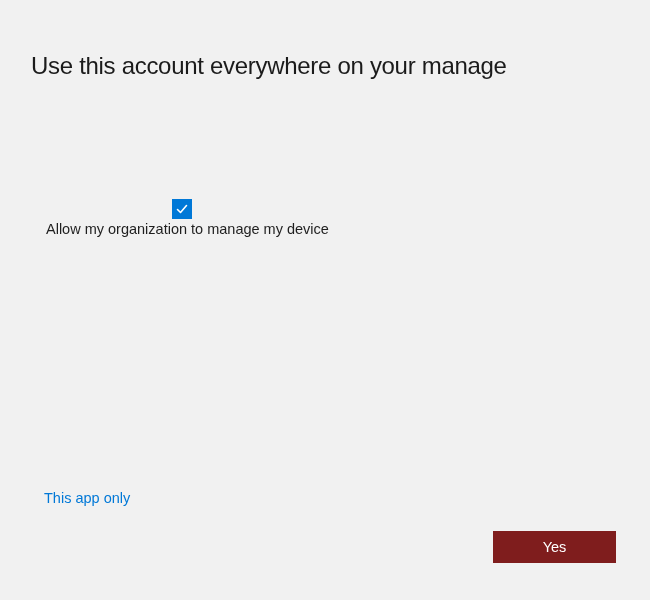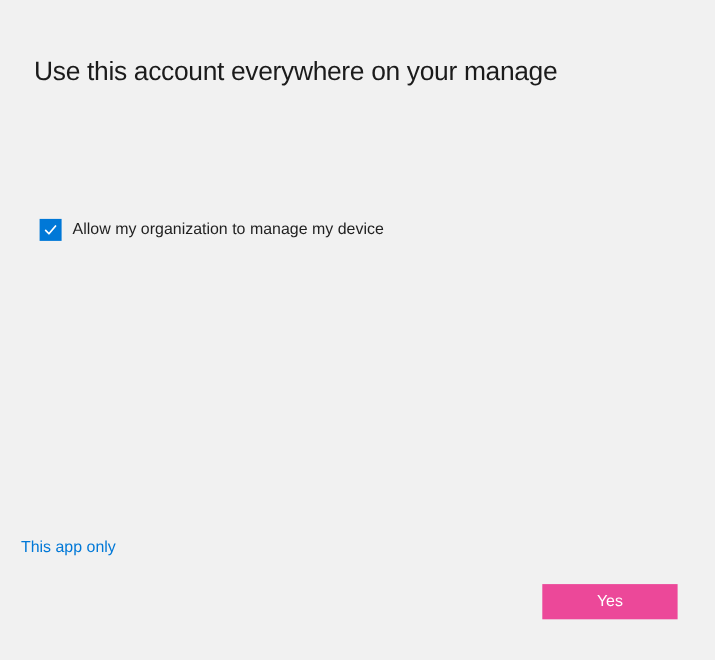--- a/index.html
+++ b/index.html
@@ -40,20 +40,21 @@
     white-space: pre-line;
     color: #1f1f1f;
   }
   .checkbox-row {
     position: absolute;
     left: 36px;
     top: 199px;
     display: flex;
     align-items: center;
     cursor: default;
+    flex-direction: column;
   }
   .checkbox {
     width: 20px;
     height: 20px;
     background: #0078d7;
     display: inline-flex;
     align-items: center;
     justify-content: center;
     flex: 0 0 auto;
   }
@@ -61,34 +62,34 @@
     display: block;
   }
   .checkbox-label {
     margin-left: 10px;
     font-size: 14.5px;
     line-height: 20px;
     color: #1f1f1f;
   }
   .app-only-link {
     position: absolute;
-    left: 19px;
+    left: 44px;
     top: 490px;
     font-size: 14.5px;
     color: #0078d7;
     text-decoration: none;
     cursor: pointer;
   }
   .yes-button {
     position: absolute;
     left: 493px;
     top: 531px;
     width: 123px;
     height: 32px;
-    background: #ec4899;
+    background: #7f1d1d;
     color: #ffffff;
     border: none;
     font-family: "Liberation Sans", "DejaVu Sans", sans-serif;
     font-size: 14.5px;
     text-align: center;
     padding: 0;
     cursor: pointer;
   }
 </style>
 </head>

